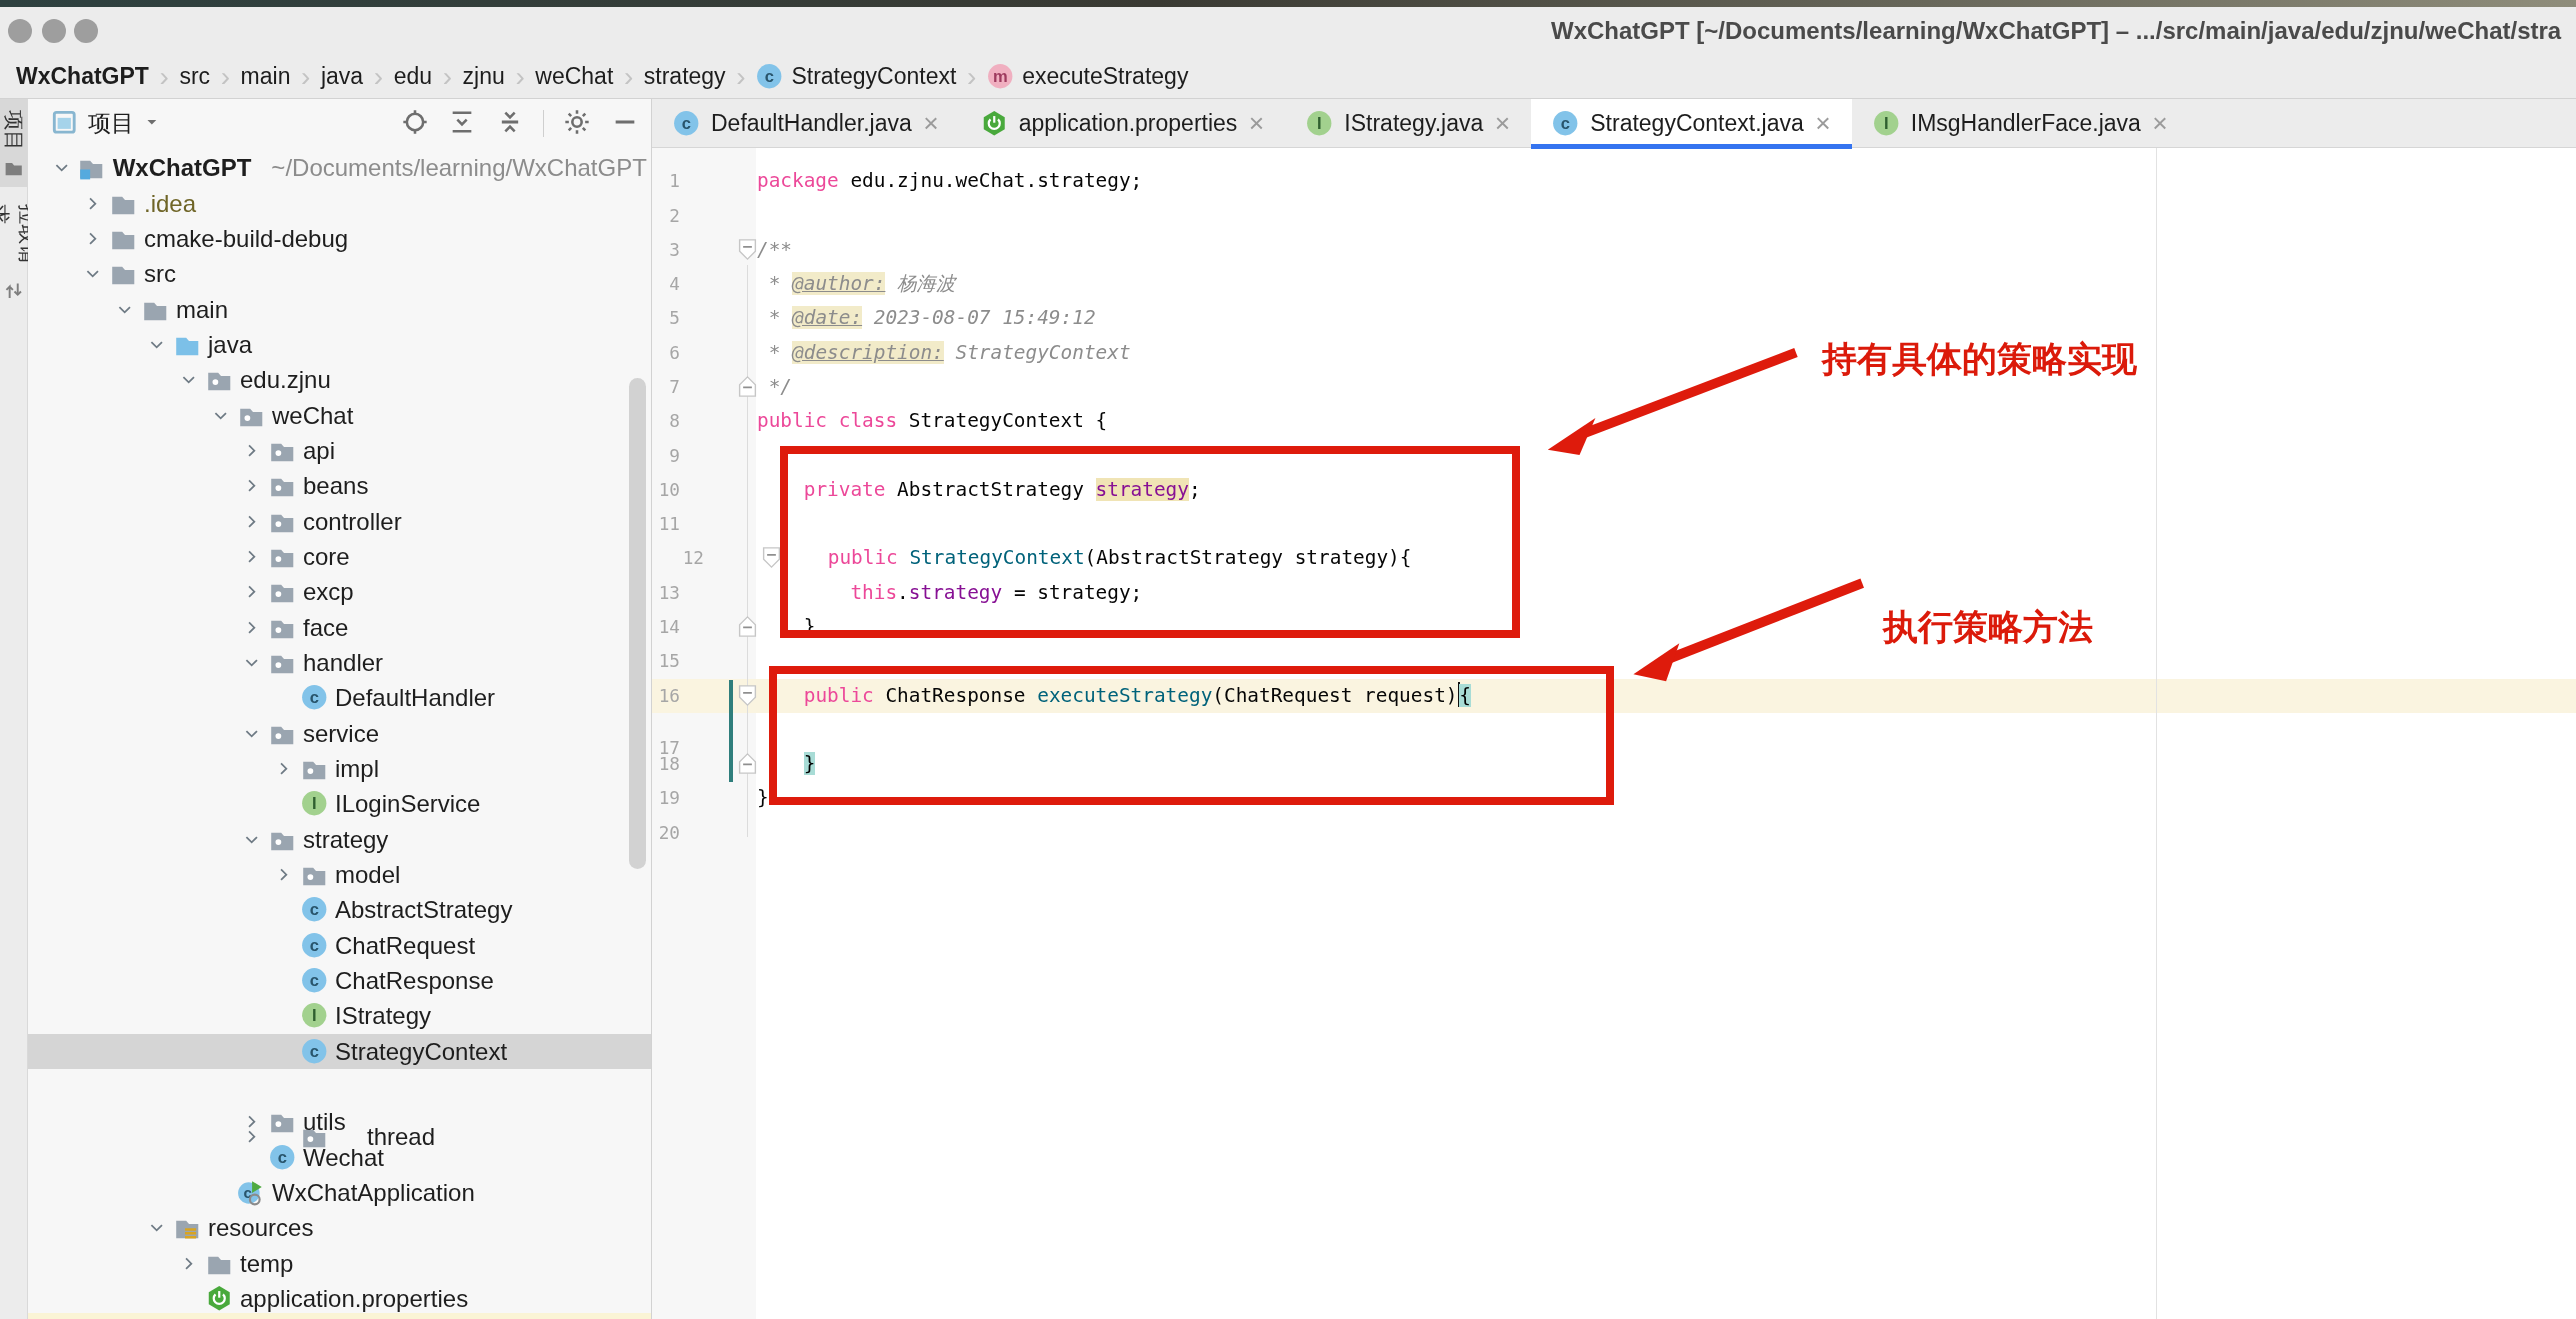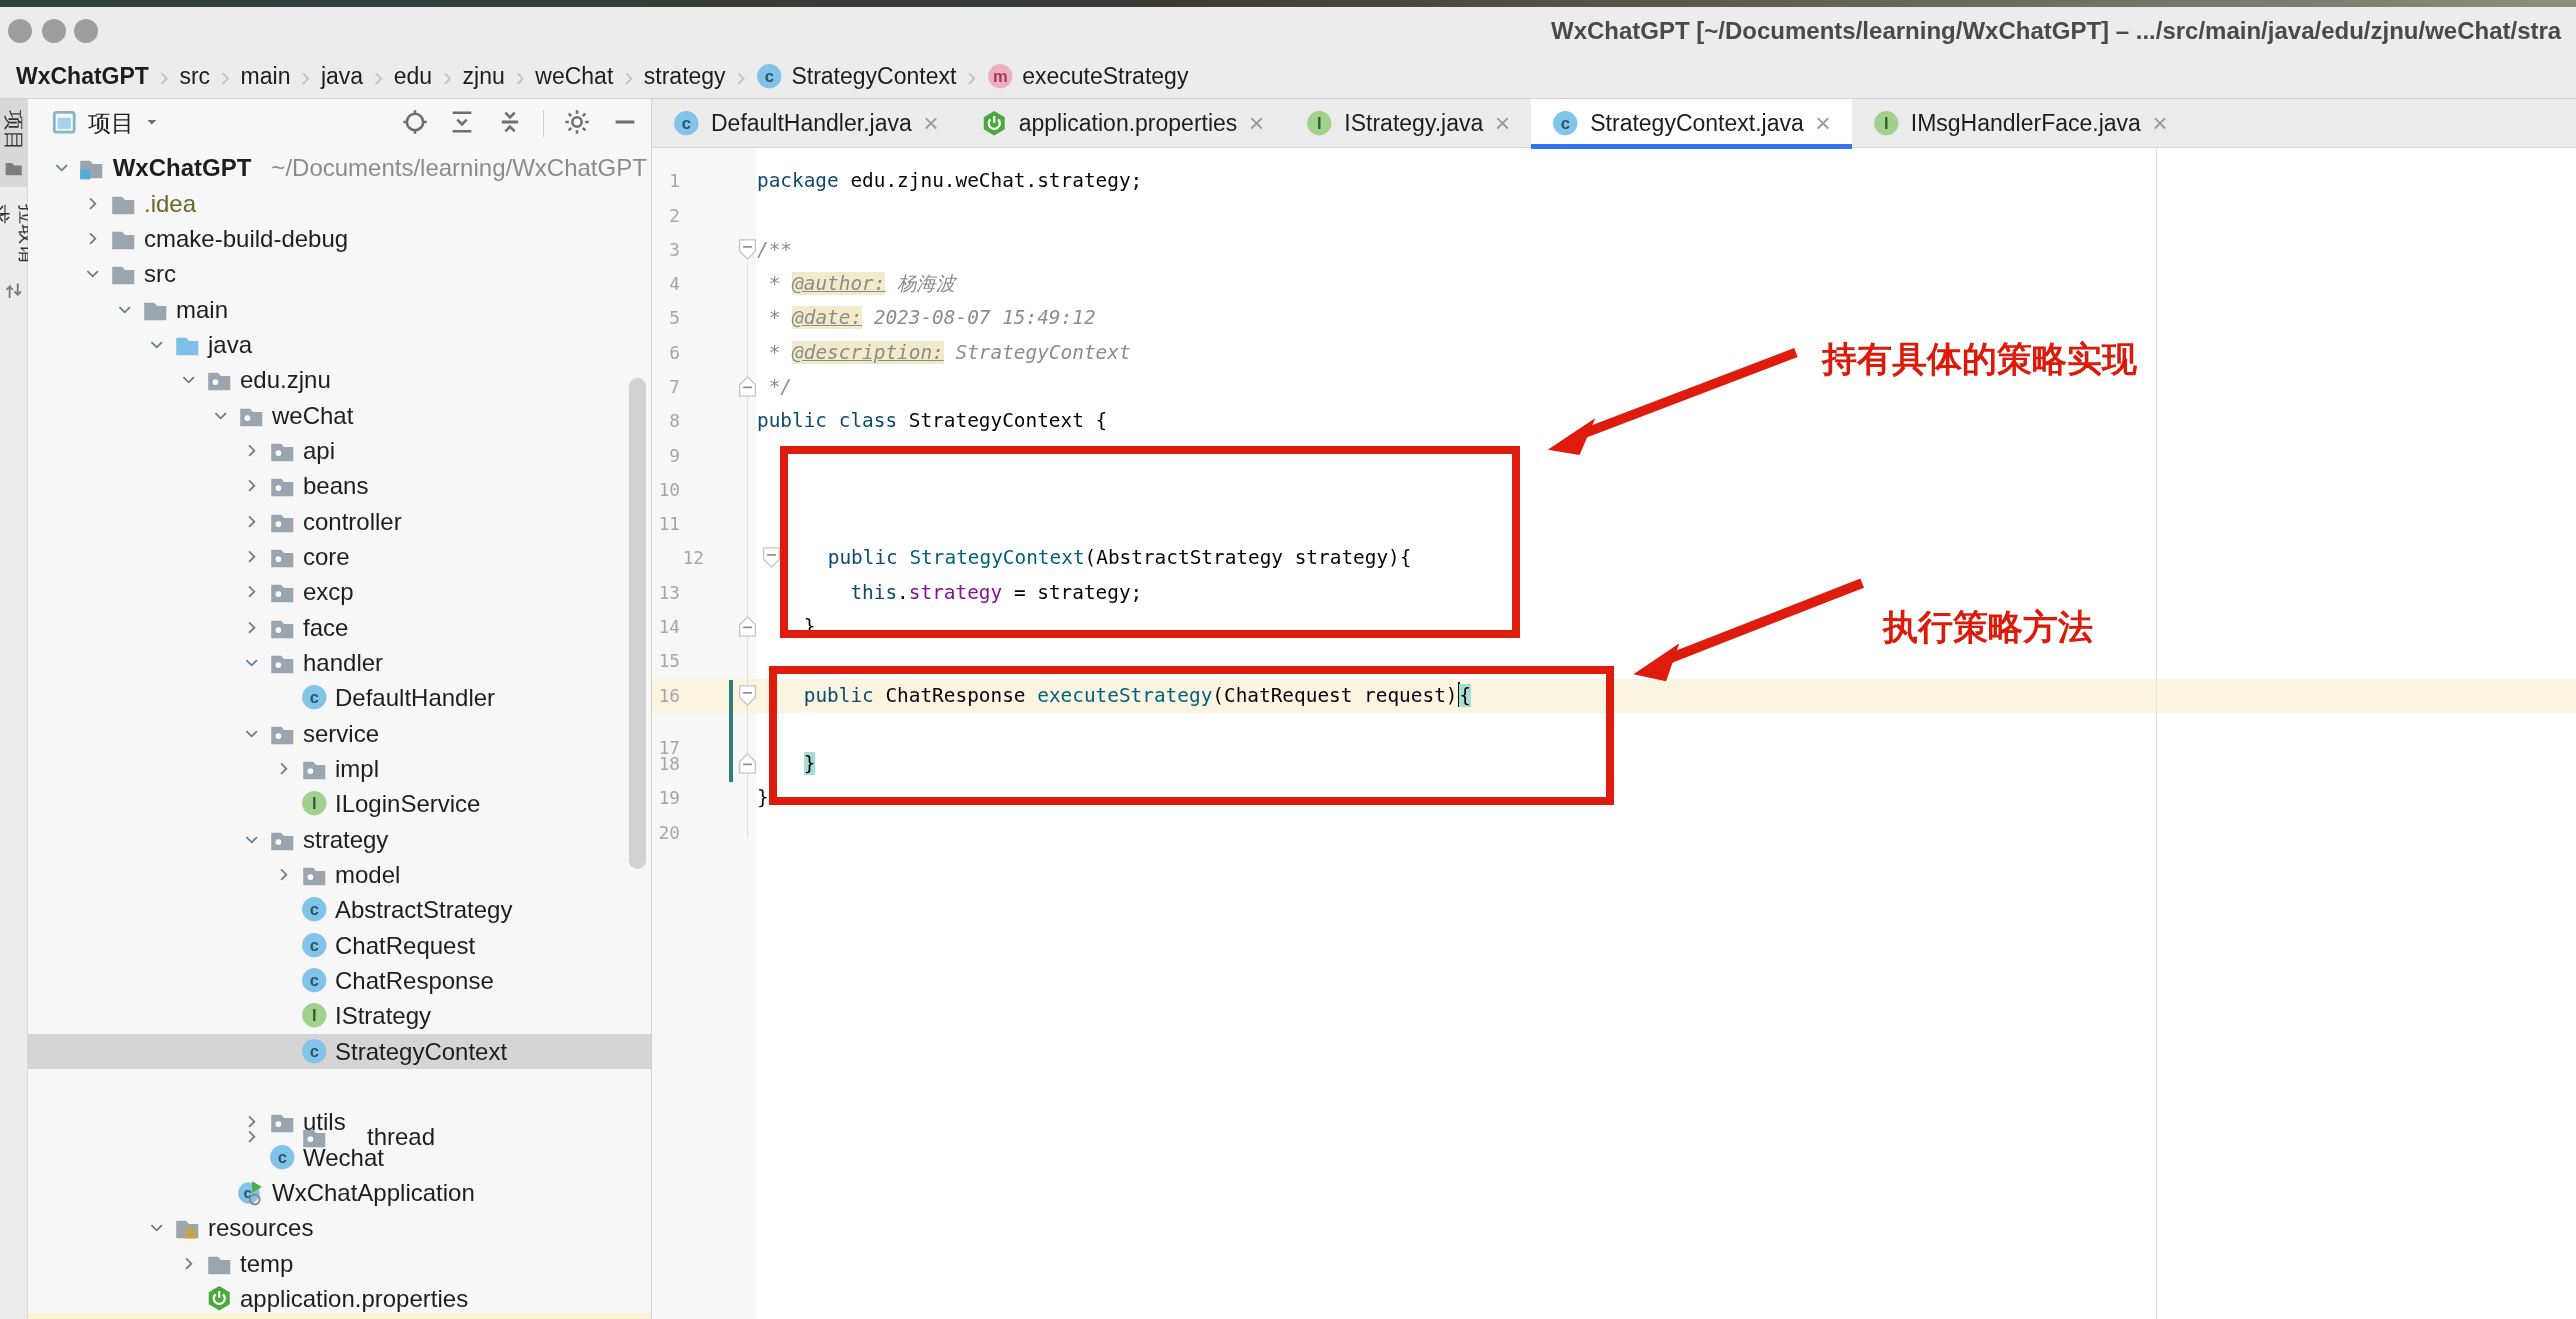--- a/index.html
+++ b/index.html
@@ -68,21 +68,21 @@
   #vcs-bar { left:77px; top:581px; width:4.4px; height:102px; background:#2f7e7c; }
   #margin-guide { left:1504px; top:49px; width:0.9px; height:1172px; background:#e2e2e2; }
 
   .code-line { left:0; width:1924px; height:34px; white-space:pre;
     font-family:"DejaVu Sans Mono","Liberation Mono",monospace; font-size:19.4px;
     line-height:34px; }
   .lnum { position:absolute; left:0; width:28px; text-align:right; color:#a6a6a6;
     font-size:17.7px; font-family:"DejaVu Sans Mono",monospace; }
   .fold { position:absolute; left:85px; width:21px; height:25px; }
   .code-text { position:absolute; left:105px; top:0; }
-  .tk-k { color:#0c4a6e; }
+  .tk-k { color:#ec4899; }
   .tk-d { color:#060606; }
   .tk-m { color:#00627a; }
   .tk-f { color:#871094; }
   .tk-fh { color:#871094; background:#f0e4b5; }
   .tk-c { color:#8c8c8c; font-style:italic; }
   .tk-tag { color:#8c8c8c; font-style:italic; text-decoration:underline; background:#f2ebc9; }
   .tk-b { background:#a8dcd6; }
   .caret-bar { display:inline-block; width:2.7px; height:25px; background:#101010;
     vertical-align:middle; margin:0 -0.9px 3.5px 0; }
 
@@ -725,21 +725,21 @@
           </svg></span><span class="code-text"><span class="tk-c">/**</span></span></div>
       <div class="code-line abs" style="top: 168px;"><span class="lnum">4</span><span class="code-text"><span class="tk-c"> * </span><span class="tk-tag">@author:</span><span class="tk-c"> 杨海波</span></span></div>
       <div class="code-line abs" style="top: 202px;"><span class="lnum">5</span><span class="code-text"><span class="tk-c"> * </span><span class="tk-tag">@date:</span><span class="tk-c"> 2023-08-07 15:49:12</span></span></div>
       <div class="code-line abs" style="top: 237px;"><span class="lnum">6</span><span class="code-text"><span class="tk-c"> * </span><span class="tk-tag">@description:</span><span class="tk-c"> StrategyContext</span></span></div>
       <div class="code-line abs" style="top: 271px;"><span class="lnum">7</span><span class="fold" style="top: 4.4px;"><svg width="21" height="25" viewBox="0 0 24 28">
             <path d="M3 25h18V12l-9-9-9 9z" fill="#fff" stroke="#c6c6c6" stroke-width="1.6"></path>
             <path d="M7 15h10" stroke="#8f8f8f" stroke-width="2"></path>
           </svg></span><span class="code-text"><span class="tk-c"> */</span></span></div>
       <div class="code-line abs" style="top: 305px;"><span class="lnum">8</span><span class="code-text"><span class="tk-k">public class</span><span class="tk-d"> StrategyContext {</span></span></div>
       <div class="code-line abs" style="top: 340px;"><span class="lnum">9</span><span class="code-text"></span></div>
-      <div class="code-line abs" style="top: 374px;"><span class="lnum">10</span></div>
+      <div class="code-line abs" style="top: 374px;"><span class="lnum">10</span><span class="code-text"><span class="tk-d">    </span><span class="tk-k">private</span><span class="tk-d"> AbstractStrategy </span><span class="tk-fh">strategy</span><span class="tk-d">;</span></span></div>
       <div class="code-line abs" style="top: 408px;"><span class="lnum">11</span><span class="code-text"></span></div>
       <div class="code-line abs" style="top: 442px; margin-left: 24px;"><span class="lnum">12</span><span class="fold" style="top: 4.4px;"><svg width="21" height="25" viewBox="0 0 24 28">
             <path d="M3 3h18v13l-9 9-9-9z" fill="#fff" stroke="#c6c6c6" stroke-width="1.6"></path>
             <path d="M7 11h10" stroke="#8f8f8f" stroke-width="2"></path>
           </svg></span><span class="code-text"><span class="tk-d">    </span><span class="tk-k">public</span><span class="tk-d"> </span><span class="tk-m">StrategyContext</span><span class="tk-d">(AbstractStrategy strategy){</span></span></div>
       <div class="code-line abs" style="top: 477px;"><span class="lnum">13</span><span class="code-text"><span class="tk-d">        </span><span class="tk-k">this</span><span class="tk-d">.</span><span class="tk-f">strategy</span><span class="tk-d"> = strategy;</span></span></div>
       <div class="code-line abs" style="top: 511px;"><span class="lnum">14</span><span class="fold" style="top: 4.4px;"><svg width="21" height="25" viewBox="0 0 24 28">
             <path d="M3 25h18V12l-9-9-9 9z" fill="#fff" stroke="#c6c6c6" stroke-width="1.6"></path>
             <path d="M7 15h10" stroke="#8f8f8f" stroke-width="2"></path>
           </svg></span><span class="code-text"><span class="tk-d">    }</span></span></div>

